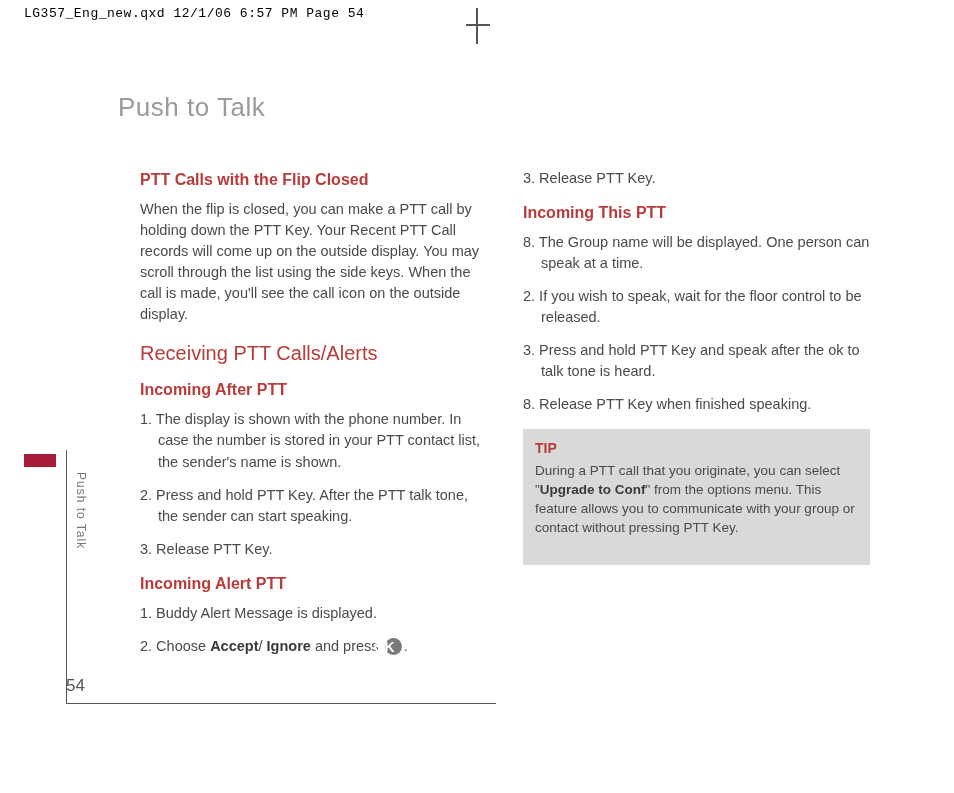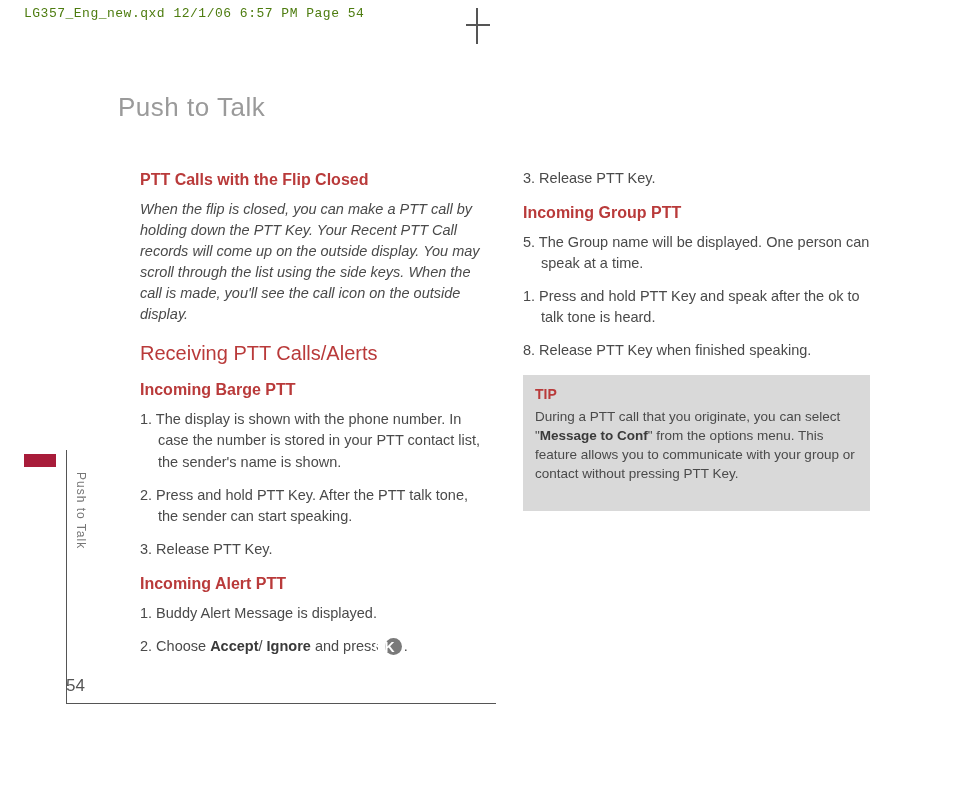--- a/index.html
+++ b/index.html
@@ -12,21 +12,21 @@
     height: 793px;
     position: relative;
     overflow: hidden;
   }
   .prepress {
     position: absolute;
     top: 6px;
     left: 24px;
     font-family: "Courier New", monospace;
     font-size: 13px;
-    color: #4d7c0f;
+    color: #000000;
     letter-spacing: 0.5px;
     text-align: right;
   }
   .crop-top {
     position: absolute;
     top: 10px;
     left: 458px;
     width: 40px;
     height: 40px;
   }
@@ -124,21 +124,20 @@
     margin: 14px 0 10px 0;
   }
   .h-red-m {
     color: #b93a3a;
     font-weight: 700;
     font-size: 16px;
     margin: 10px 0 8px 0;
   }
   .para {
     margin: 0 0 12px 0;
-    font-style: italic;
   }
   .step {
     margin: 0 0 12px 0;
     padding-left: 18px;
     text-indent: -18px;
   }
   .b { font-weight: 700; color: #3a3a3a; }
   .ok {
     display: inline-flex;
     align-items: center;
@@ -173,41 +172,42 @@
 <div class="prepress">LG357_Eng_new.qxd  12/1/06  6:57 PM  Page 54</div>
 <div class="crop-top"></div>
 
 <div class="chapter">Push to Talk</div>
 
 <div class="cols">
   <div class="col">
     <p class="h-red-b">PTT Calls with the Flip Closed</p>
     <p class="para">When the flip is closed, you can make a PTT call by holding down the PTT Key. Your Recent PTT Call records will come up on the outside display. You may scroll through the list using the side keys. When the call is made, you'll see the call icon on the outside display.</p>
     <p class="h-red-l">Receiving PTT Calls/Alerts</p>
-    <p class="h-red-m">Incoming Barge PTT</p>
+    <p class="h-red-m">Incoming After PTT</p>
     <p class="step">1. The display is shown with the phone number. In case the number is stored in your PTT contact list, the sender's name is shown.</p>
     <p class="step">2. Press and hold PTT Key. After the PTT talk tone, the sender can start speaking.</p>
     <p class="step">3. Release PTT Key.</p>
     <p class="h-red-m">Incoming Alert PTT</p>
     <p class="step">1. Buddy Alert Message is displayed.</p>
     <p class="step">
       <span>2. Choose </span><span class="b">Accept</span><span>/ </span><span class="b">Ignore</span><span> and press </span><span class="ok">OK</span><span>.</span>
     </p>
   </div>
 
   <div class="col">
     <p class="step">3. Release PTT Key.</p>
-    <p class="h-red-m">Incoming Group PTT</p>
-    <p class="step">5. The Group name will be displayed. One person can speak at a time.</p>
-    <p class="step">1. Press and hold PTT Key and speak after the ok to talk tone is heard.</p>
+    <p class="h-red-m">Incoming This PTT</p>
+    <p class="step">8. The Group name will be displayed. One person can speak at a time.</p>
+    <p class="step">2. If you wish to speak, wait for the floor control to be released.</p>
+    <p class="step">3. Press and hold PTT Key and speak after the ok to talk tone is heard.</p>
     <p class="step">8. Release PTT Key when finished speaking.</p>
     <div class="tip">
       <div class="tip-title">TIP</div>
       <div>
-        <span>During a PTT call that you originate, you can select "</span><span class="b">Message to Conf</span><span>" from the options menu. This feature allows you to communicate with your group or contact without pressing  PTT Key.</span>
+        <span>During a PTT call that you originate, you can select "</span><span class="b">Upgrade to Conf</span><span>" from the options menu. This feature allows you to communicate with your group or contact without pressing  PTT Key.</span>
       </div>
     </div>
   </div>
 </div>
 
 <div class="side-accent"></div>
 <div class="side-label">Push to Talk</div>
 <div class="vrule"></div>
 <div class="hrule"></div>
 <div class="page-num">54</div>

